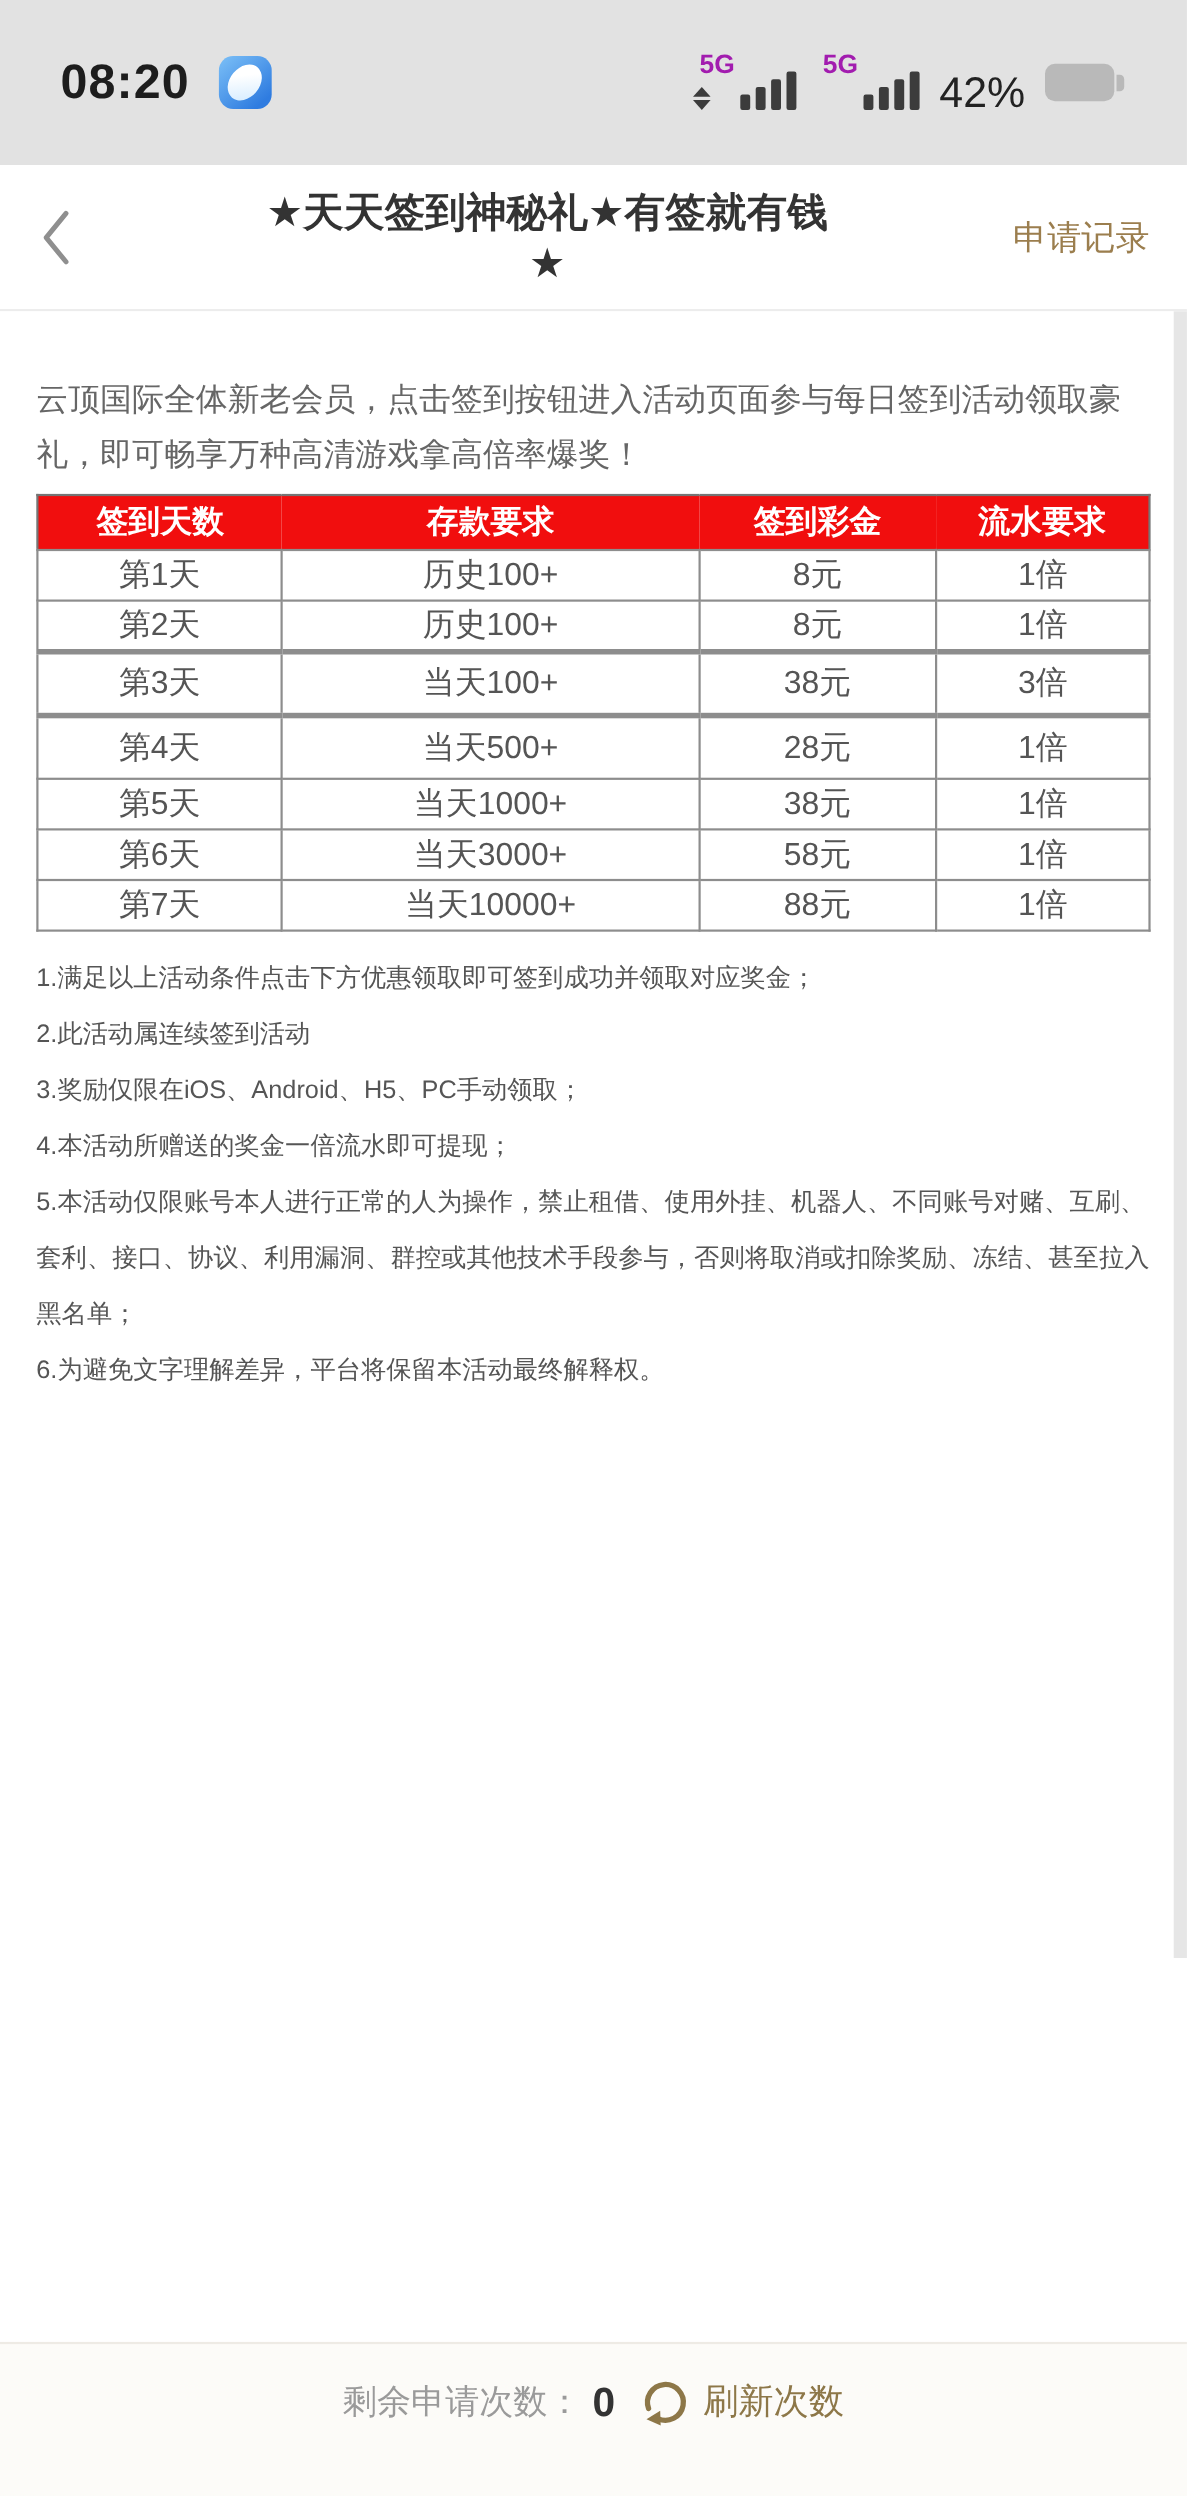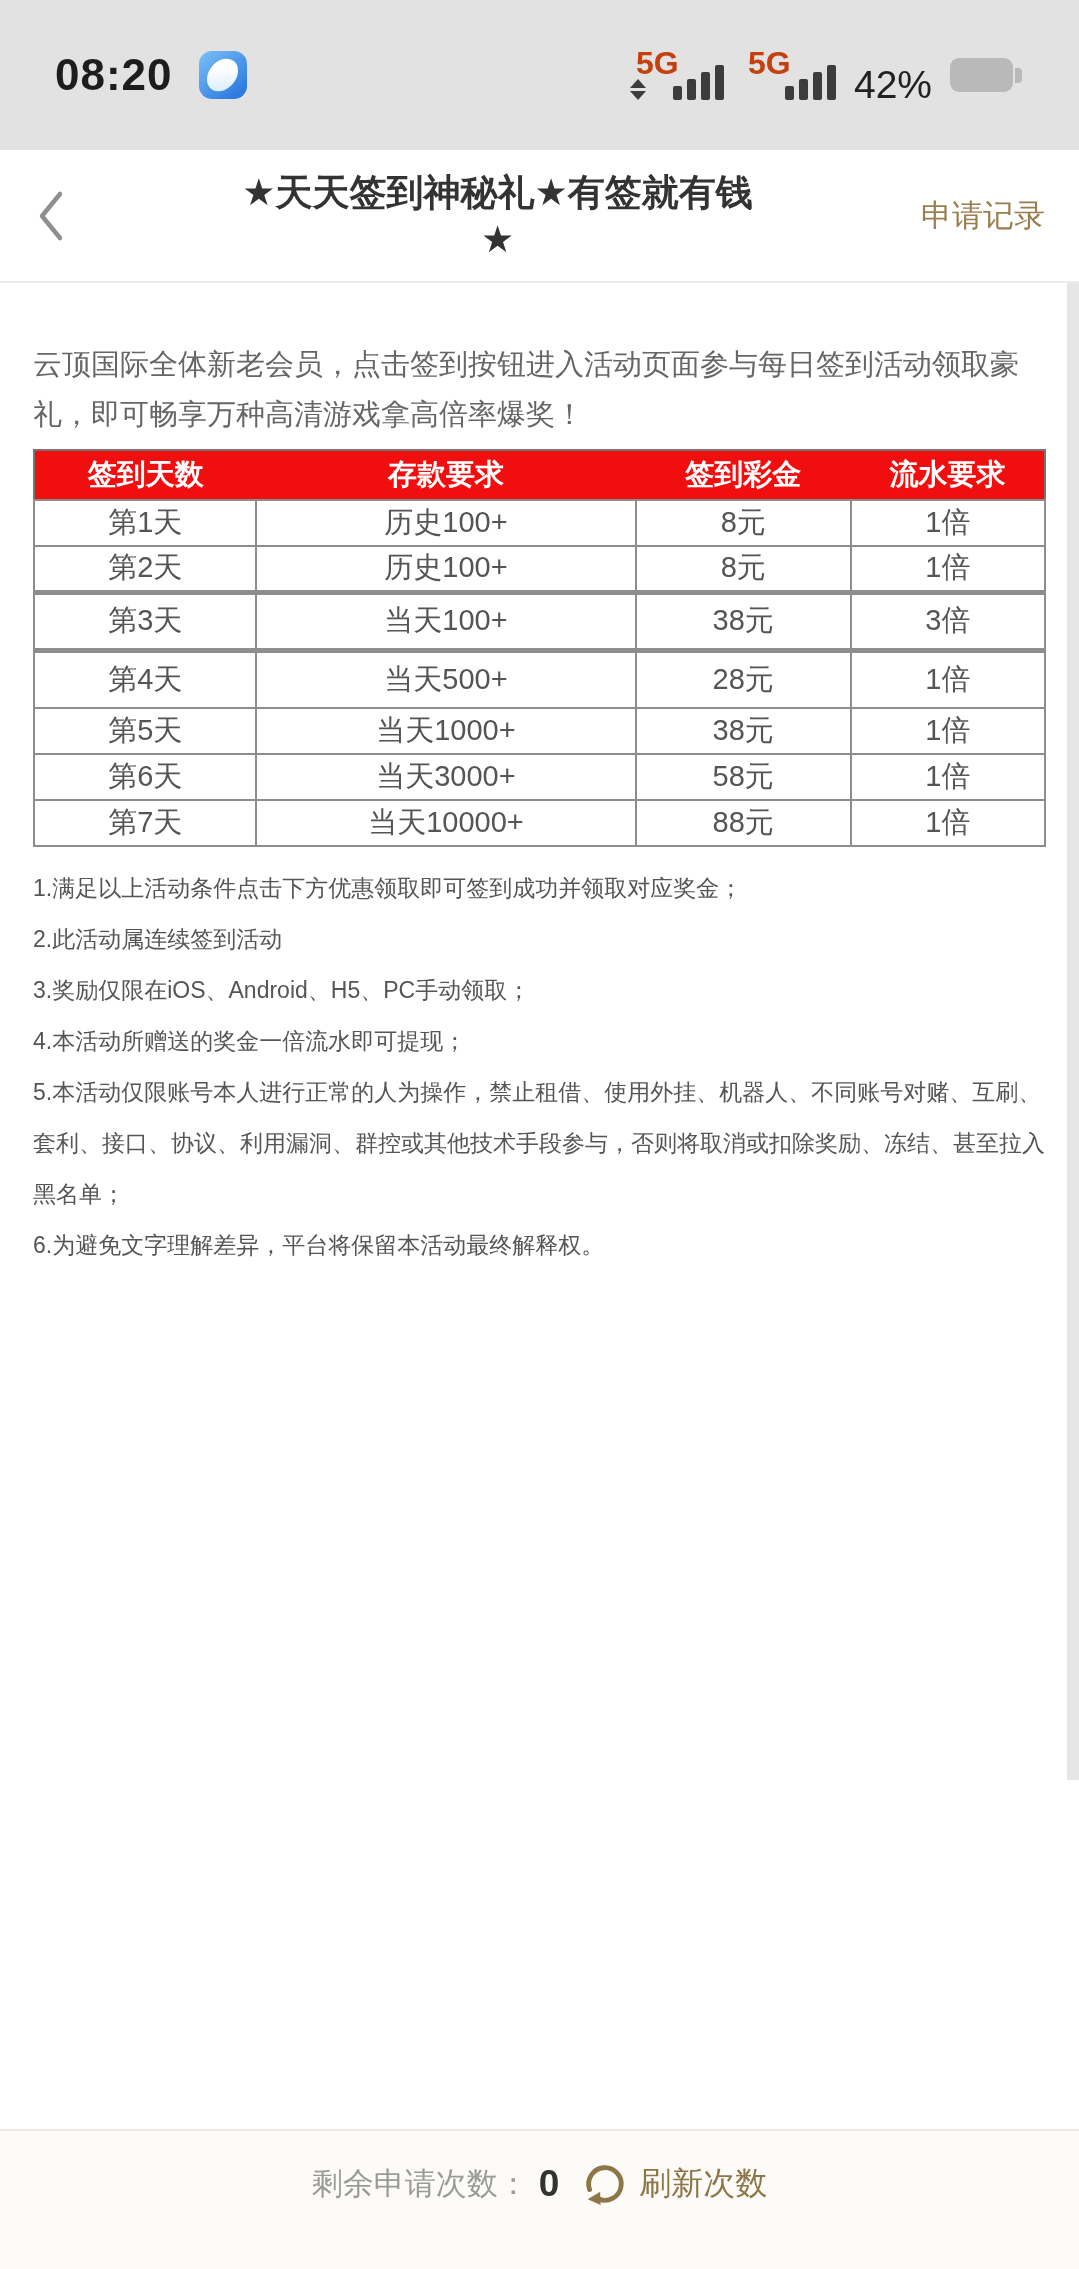--- a/index.html
+++ b/index.html
@@ -11,21 +11,21 @@
   }
   
   .status-bar { height:150px; background:#e2e2e2; display:flex; align-items:center; padding:0 57px 0 55px; }
   .sb-time { font-size:44px; font-weight:600; color:#1d1d1d; letter-spacing:1px; }
   .app-badge { width:48px; height:48px; border-radius:13px; margin-left:26px; position:relative; overflow:hidden;
     background:linear-gradient(140deg,#7cc0f7 0%,#2f7ce0 85%); }
   .app-badge::after { content:""; position:absolute; left:10px; top:6px; width:27px; height:36px; border-radius:50%;
     background:linear-gradient(135deg,#ffffff 35%,#cfe9ff 100%); transform:rotate(40deg); }
   .sb-right { margin-left:auto; display:flex; align-items:center; gap:18px; }
   .signal { position:relative; width:94px; height:60px; }
-  .sig-label { position:absolute; top:0; left:6px; font-size:32px; font-weight:700; color:#c2410c; }
+  .sig-label { position:absolute; top:0; left:6px; font-size:24px; font-weight:700; color:#a21caf; }
   .sig-arrows { position:absolute; left:0; bottom:5px; display:flex; flex-direction:column; align-items:center; }
   .tri-up { width:0; height:0; border-left:8px solid transparent; border-right:8px solid transparent; border-bottom:9px solid #3c3c3c; }
   .tri-down { width:0; height:0; border-left:8px solid transparent; border-right:8px solid transparent; border-top:9px solid #3c3c3c; margin-top:3px; }
   .bars { position:absolute; right:0; bottom:5px; display:flex; align-items:flex-end; gap:5px; }
   .bar { width:9px; background:#3c3c3c; border-radius:2px; }
   .b1{height:14px}.b2{height:21px}.b3{height:28px}.b4{height:35px}
   .battery-pct { font-size:39px; color:#222222;margin-top:20px; }
   .battery { display:flex; align-items:center; }
   .bat-body { width:63px; height:34px; border-radius:9px; background:#b9b9b9; overflow:hidden; }
   .bat-fill { width:45%; height:100%; background:#3d3d3d; }

